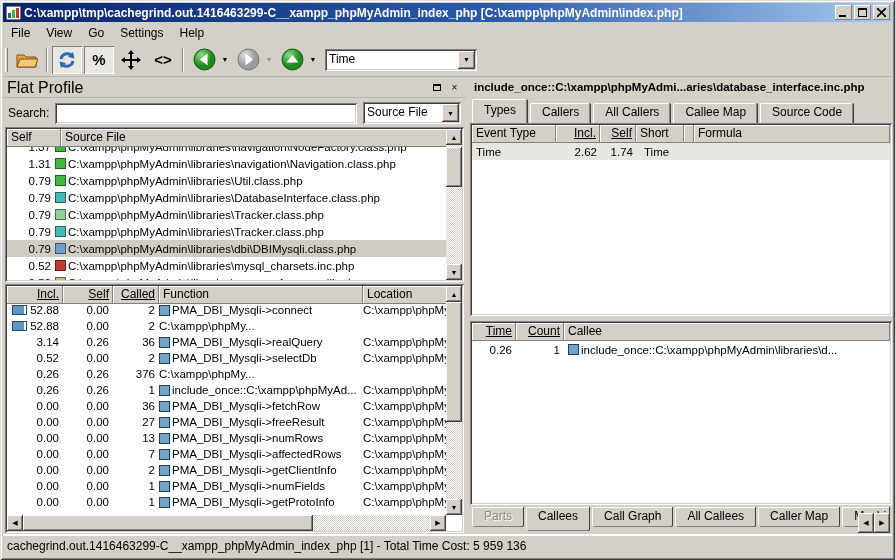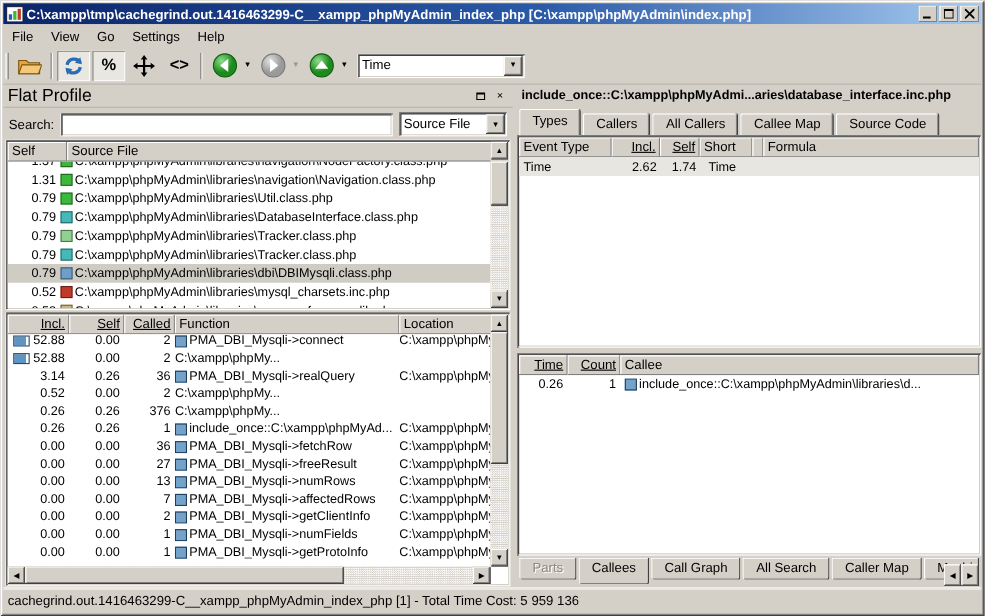--- a/index.html
+++ b/index.html
@@ -366,20 +366,24 @@
                 <span>PMA_DBI_Mysqli-&gt;realQuery</span>
               </span>
               <span class="c-loc">C:\xampp\phpMy...</span>
             </div>
             <div class="frow">
               <span class="c-incl">
                 <span>0.52</span>
               </span>
               <span class="c-self2">0.00</span>
               <span class="c-called">2</span>
+              <span class="c-func">
+                <span class="fsq"></span>
+                <span>PMA_DBI_Mysqli-&gt;selectDb</span>
+              </span>
               <span class="c-loc">C:\xampp\phpMy...</span>
             </div>
             <div class="frow">
               <span class="c-incl">
                 <span>0.26</span>
               </span>
               <span class="c-self2">0.26</span>
               <span class="c-called">376</span>
               <span class="c-loc">C:\xampp\phpMy...</span>
             </div>
@@ -535,21 +539,21 @@
               <span class="fsq"></span>
               <span>include_once::C:\xampp\phpMyAdmin\libraries\d...</span>
             </span>
         </div>
       </div>
 
       <div class="tabrow" id="bottomTabs">
           <span class="tab disabled">Parts</span>
           <span class="tab active">Callees</span>
           <span class="tab">Call Graph</span>
-          <span class="tab">All Search</span>
+          <span class="tab">All Callees</span>
           <span class="tab">Caller Map</span>
           <span class="tab clipped">Machine</span>
           <span class="tabscroll">
             <span class="sbtn raised">◀</span>
             <span class="sbtn raised">▶</span>
           </span>
         </div>
     </div>
   </div>
 

